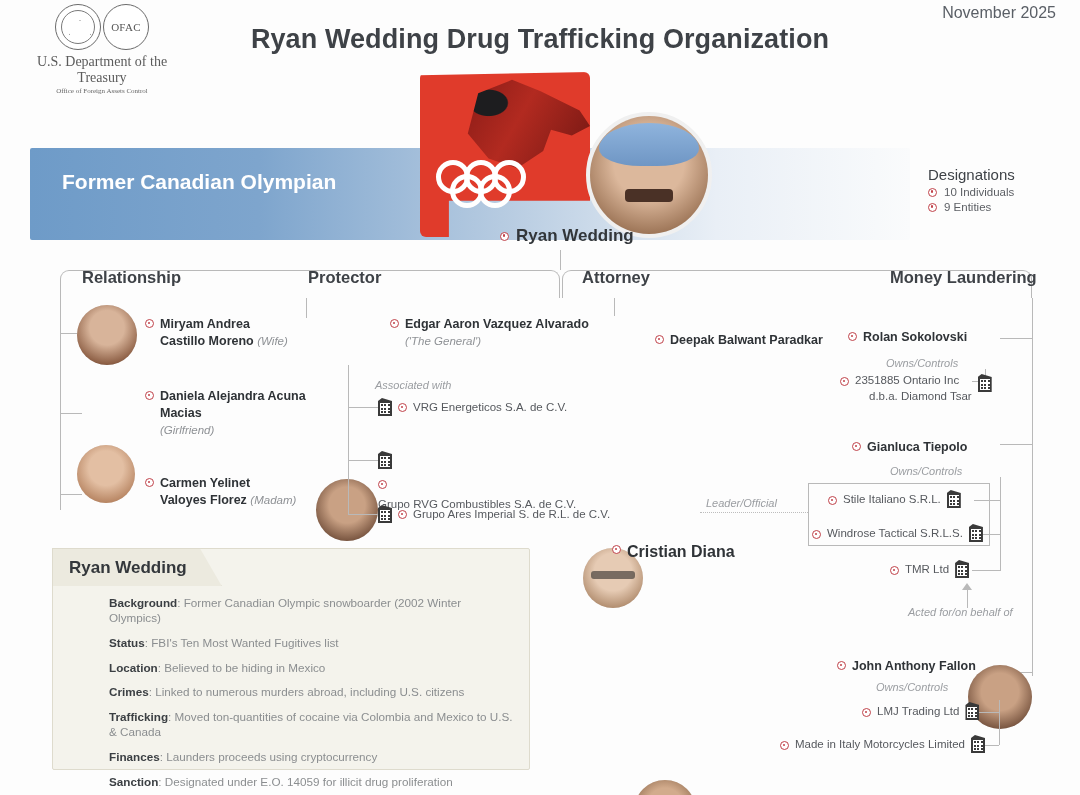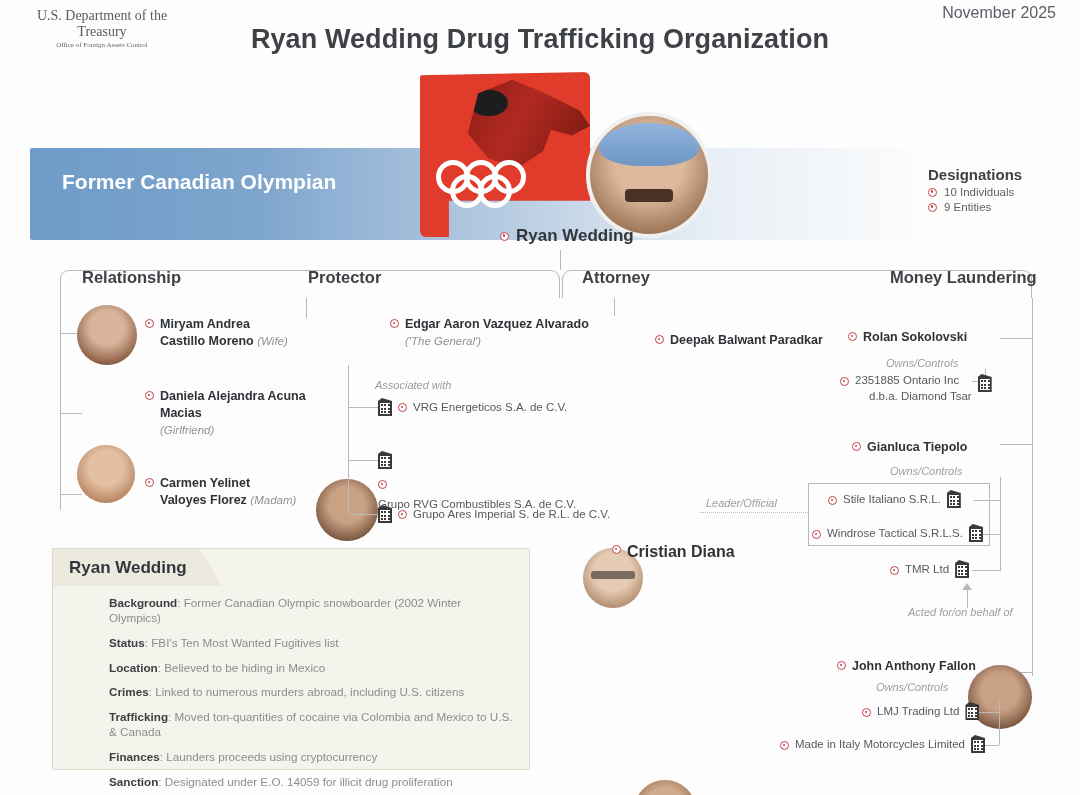--- a/index.html
+++ b/index.html
@@ -45,21 +45,21 @@
   
   .banner {
     position: absolute; left: 30px; top: 148px; width: 880px; height: 92px;
     background: linear-gradient(90deg, #6e9bc8 0%, #7ea5cd 26%, #b9cde2 55%, #e9eff6 78%, #fafbfc 100%);
     border-radius: 2px;
   }
   .banner-title { position: absolute; left: 32px; top: 22px; font-size: 21px; font-weight: bold; color: #ffffff; }
   .banner-sub { position: absolute; left: 32px; top: 52px; font-size: 14.5px; color: #f2f6fa; }
 
   .designations { position: absolute; left: 928px; top: 166px; }
-  .des-title { font-size: 15px; font-weight: bold; color: #3e4247; text-align: right; }
+  .des-title { font-size: 15px; font-weight: normal; color: #3e4247; text-align: right; }
   .des-row { display: flex; align-items: center; gap: 7px; font-size: 11.5px; color: #5c5f64; margin-top: 3px; }
 
   
   .dot {
     width: 9px; height: 9px; border-radius: 50%;
     border: 1.7px solid #c0424a; background: #fff; position: relative; flex: 0 0 auto;
   }
   .dot::after {
     content: ""; position: absolute; left: 1.6px; top: 1.6px; width: 2.8px; height: 2.8px;
     border-radius: 50%; background: #c0424a;
@@ -151,20 +151,26 @@
   .rw-label .t { font-size: 17px; font-weight: bold; color: #32363a; }
 
   .box-outline { position: absolute; border: 1px solid #b9b9b9; }
 </style>
 </head>
 <body>
 
 <div id="page">
 
   <div class="seal-block">
+    <div class="seals">
+      <div class="seal treasury"></div>
+      <div class="seal ofac">
+        <span>OFAC</span>
+      </div>
+    </div>
     <div class="seal-l1">U.S. Department of the Treasury</div>
     <div class="seal-l2">Office of Foreign Assets Control</div>
   </div>
 
   <div class="date-label">November 2025</div>
   <div class="main-title">Ryan Wedding Drug Trafficking Organization</div>
 
   <div class="banner">
     <div class="banner-title">Former Canadian Olympian</div>
   </div>

